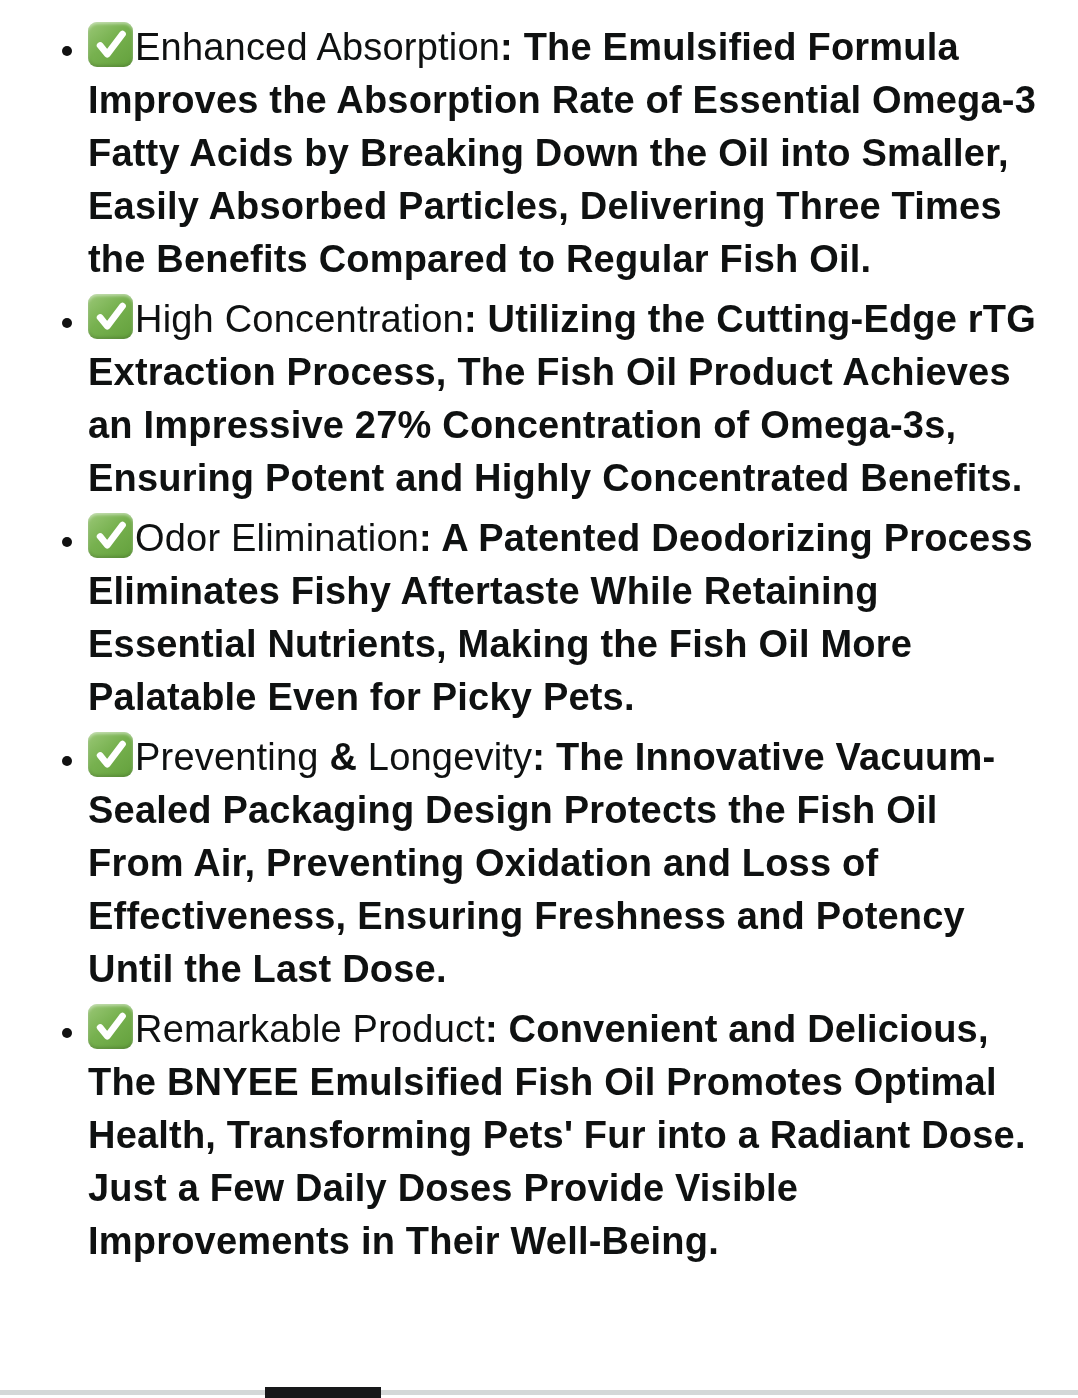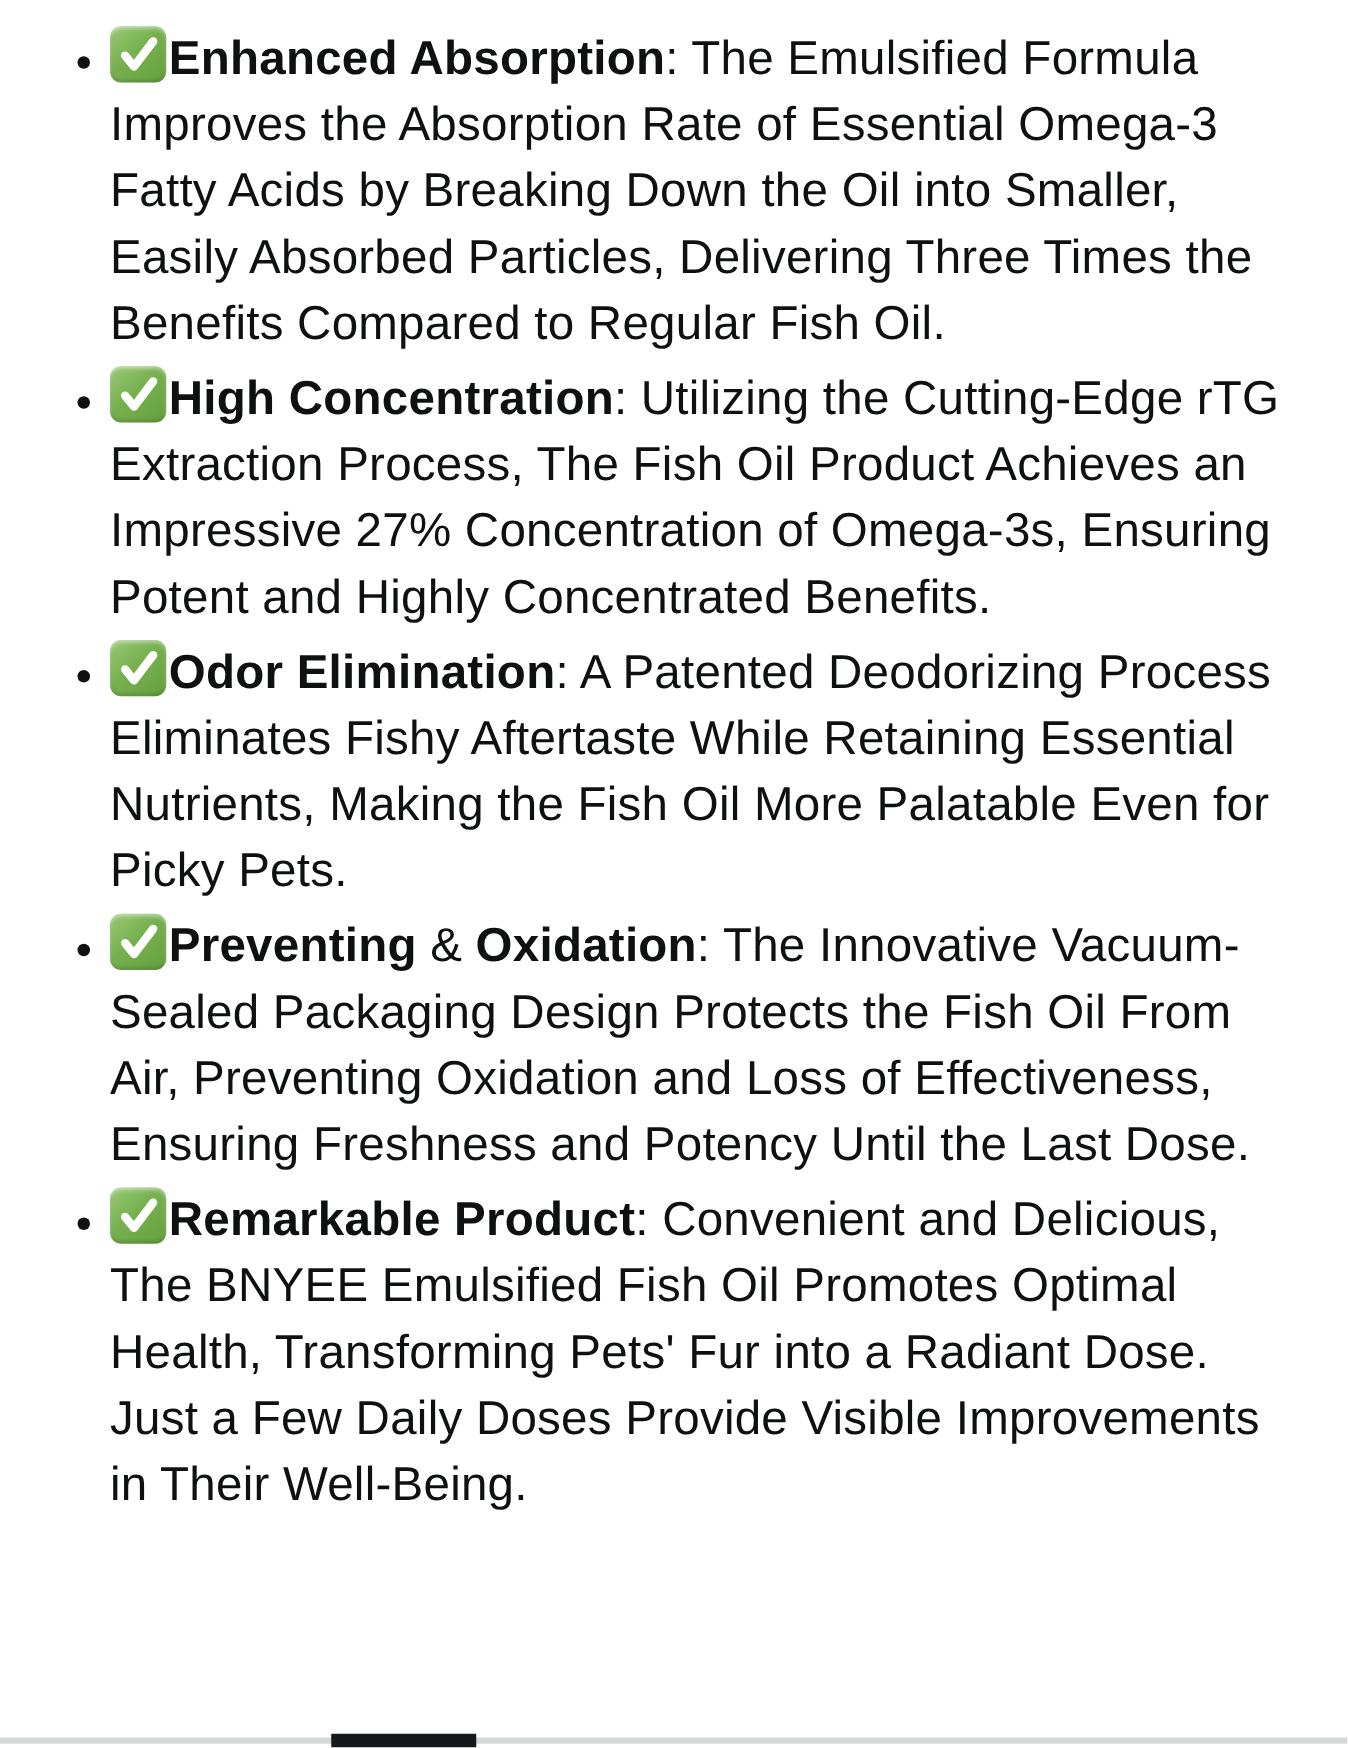--- a/index.html
+++ b/index.html
@@ -25,22 +25,22 @@
   ul.feature-list > li {
     font-size: 38px;
     line-height: 53px;
     margin-bottom: 7px;
     letter-spacing: 0.2px;
   }
   ul.feature-list > li::marker {
     font-size: 32px;
     color: #111;
   }
-  .seg-bold { font-weight: 700; }
-  .seg-regular { font-weight: 400; text-align: right; }
+  .seg-bold { font-weight: 400; }
+  .seg-regular { font-weight: 700; text-align: right; }
   .check-emoji {
     display: inline-block;
     width: 45px;
     height: 45px;
     border-radius: 9px;
     background: linear-gradient(140deg, var(--emoji-green-light, #9bc877) 0%, var(--emoji-green-mid, #77b14f) 45%, var(--emoji-green-dark, #63a03c) 100%);
     box-shadow: inset 0 2px 3px rgba(255,255,255,0.45), inset 0 -2px 3px rgba(0,0,0,0.15);
     vertical-align: -7px;
     margin-right: 2px;
     position: relative;
@@ -77,21 +77,21 @@
             <path d="M5.6 12.6 L10 18 L19.4 5.6" stroke="#ffffff" stroke-width="4.1" stroke-linecap="round" stroke-linejoin="round"></path>
           </svg></span><span class="seg-bold">Enhanced Absorption</span><span class="seg-regular">: The Emulsified Formula Improves the Absorption Rate of Essential Omega-3 Fatty Acids by Breaking Down the Oil into Smaller, Easily Absorbed Particles, Delivering Three Times the Benefits Compared to Regular Fish Oil.</span></li>
       <li><span class="check-emoji"><svg viewBox="0 0 24 24" fill="none">
             <path d="M5.6 12.6 L10 18 L19.4 5.6" stroke="#ffffff" stroke-width="4.1" stroke-linecap="round" stroke-linejoin="round"></path>
           </svg></span><span class="seg-bold">High Concentration</span><span class="seg-regular">: Utilizing the Cutting-Edge rTG Extraction Process, The Fish Oil Product Achieves an Impressive 27% Concentration of Omega-3s, Ensuring Potent and Highly Concentrated Benefits.</span></li>
       <li><span class="check-emoji"><svg viewBox="0 0 24 24" fill="none">
             <path d="M5.6 12.6 L10 18 L19.4 5.6" stroke="#ffffff" stroke-width="4.1" stroke-linecap="round" stroke-linejoin="round"></path>
           </svg></span><span class="seg-bold">Odor Elimination</span><span class="seg-regular">: A Patented Deodorizing Process Eliminates Fishy Aftertaste While Retaining Essential Nutrients, Making the Fish Oil More Palatable Even for Picky Pets.</span></li>
       <li><span class="check-emoji"><svg viewBox="0 0 24 24" fill="none">
             <path d="M5.6 12.6 L10 18 L19.4 5.6" stroke="#ffffff" stroke-width="4.1" stroke-linecap="round" stroke-linejoin="round"></path>
-          </svg></span><span class="seg-bold">Preventing</span><span class="seg-regular"> &amp; </span><span class="seg-bold">Oxidation</span><span class="seg-regular">: The Innovative Vacuum-Sealed Packaging Design Protects the Fish Oil From Air, Preventing Oxidation and Loss of Effectiveness, Ensuring Freshness and Potency Until the Last Dose.</span></li>
+          </svg></span><span class="seg-bold">Preventing</span><span class="seg-regular"> &amp; </span><span class="seg-bold">Longevity</span><span class="seg-regular">: The Innovative Vacuum-Sealed Packaging Design Protects the Fish Oil From Air, Preventing Oxidation and Loss of Effectiveness, Ensuring Freshness and Potency Until the Last Dose.</span></li>
       <li><span class="check-emoji"><svg viewBox="0 0 24 24" fill="none">
             <path d="M5.6 12.6 L10 18 L19.4 5.6" stroke="#ffffff" stroke-width="4.1" stroke-linecap="round" stroke-linejoin="round"></path>
           </svg></span><span class="seg-bold">Remarkable Product</span><span class="seg-regular">: Convenient and Delicious, The BNYEE Emulsified Fish Oil Promotes Optimal Health, Transforming Pets' Fur into a Radiant Dose. Just a Few Daily Doses Provide Visible Improvements in Their Well-Being.</span></li>
     </ul>
 
   <div class="hscroll-track"></div>
   <div class="hscroll-thumb" style="left: 265px; width: 116px;"></div>
 
 </div>
 

